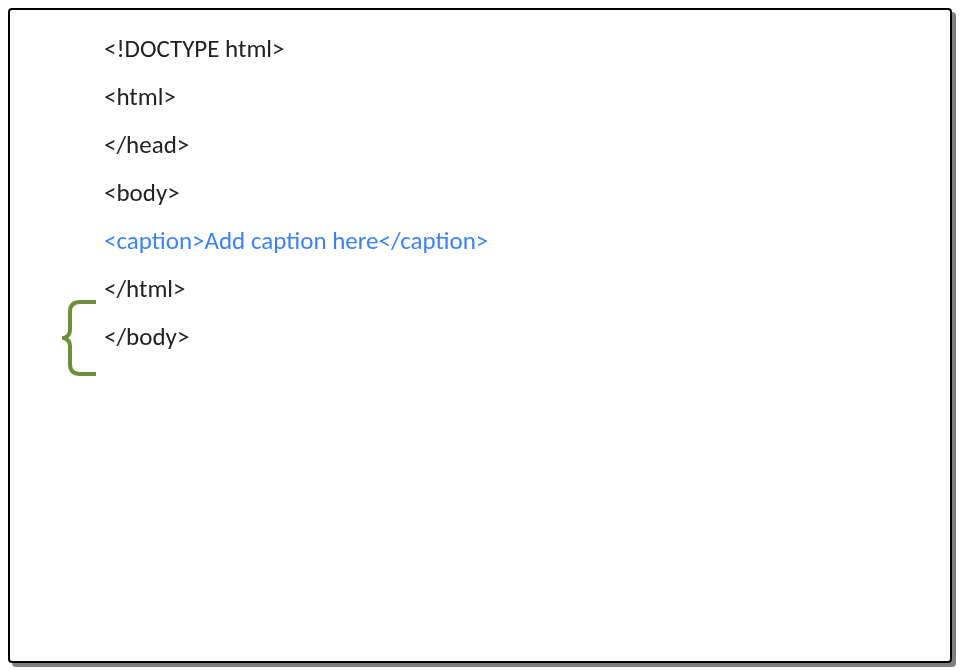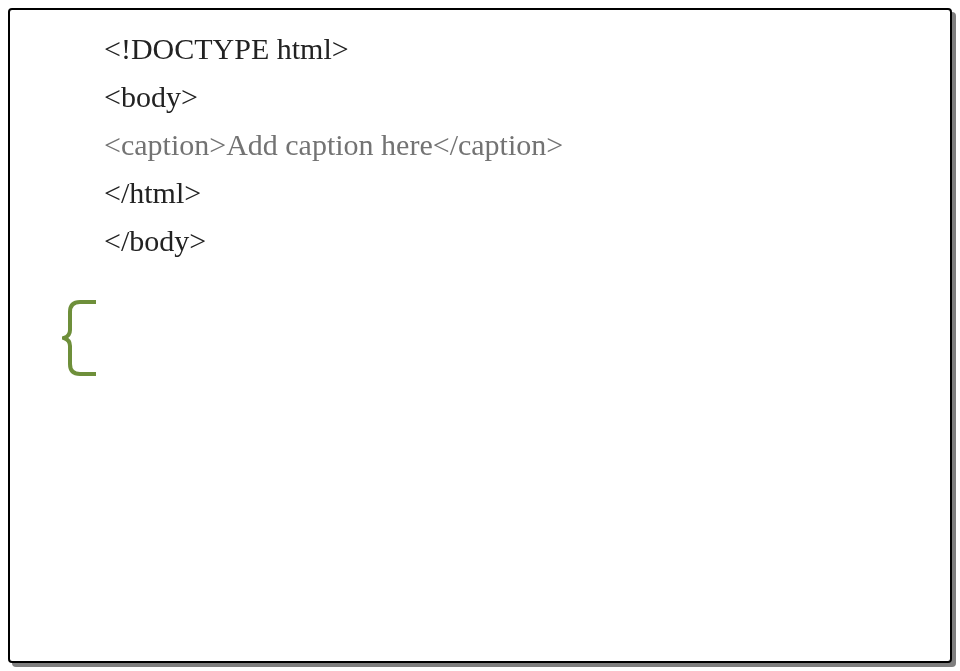--- a/index.html
+++ b/index.html
@@ -14,43 +14,44 @@
     width: 944px;
     height: 655px;
     border: 2px solid #000;
     border-radius: 4px;
     box-shadow: 4px 4px 0 rgba(0,0,0,0.5);
     position: relative;
     padding: 15px 0 0 94px;
     background: #fff;
   }
   .line {
-    font-size: 30px;
+    font-size: 25px;
     line-height: 48px;
     color: #222;
     white-space: nowrap;
-    font-family: Liberation Serif, serif;
   }
   .highlight {
-    color: #737373;
+    color: #3b82f6;
   }
   .bracket {
     position: absolute;
     left: 52px;
     top: 290px;
     width: 34px;
     height: 76px;
     pointer-events: none;
   }
 </style>
 </head>
 <body>
 
 <div class="panel">
   <svg class="bracket" viewBox="0 0 34 76">
     <path d="M34 2 H18 Q8 2 8 12 V30 Q8 36 2 38 Q8 40 8 46 V64 Q8 74 18 74 H34" fill="none" stroke="#6e8f3a" stroke-width="4" stroke-linecap="round"></path>
   </svg>
   <div class="line">&lt;!DOCTYPE html&gt;</div>
+  <div class="line">&lt;html&gt;</div>
+  <div class="line">&lt;/head&gt;</div>
   <div class="line">&lt;body&gt;</div>
   <div class="line highlight">&lt;caption&gt;Add caption here&lt;/caption&gt;</div>
   <div class="line">&lt;/html&gt;</div>
   <div class="line">&lt;/body&gt;</div>
 </div>
 
 </body></html>

